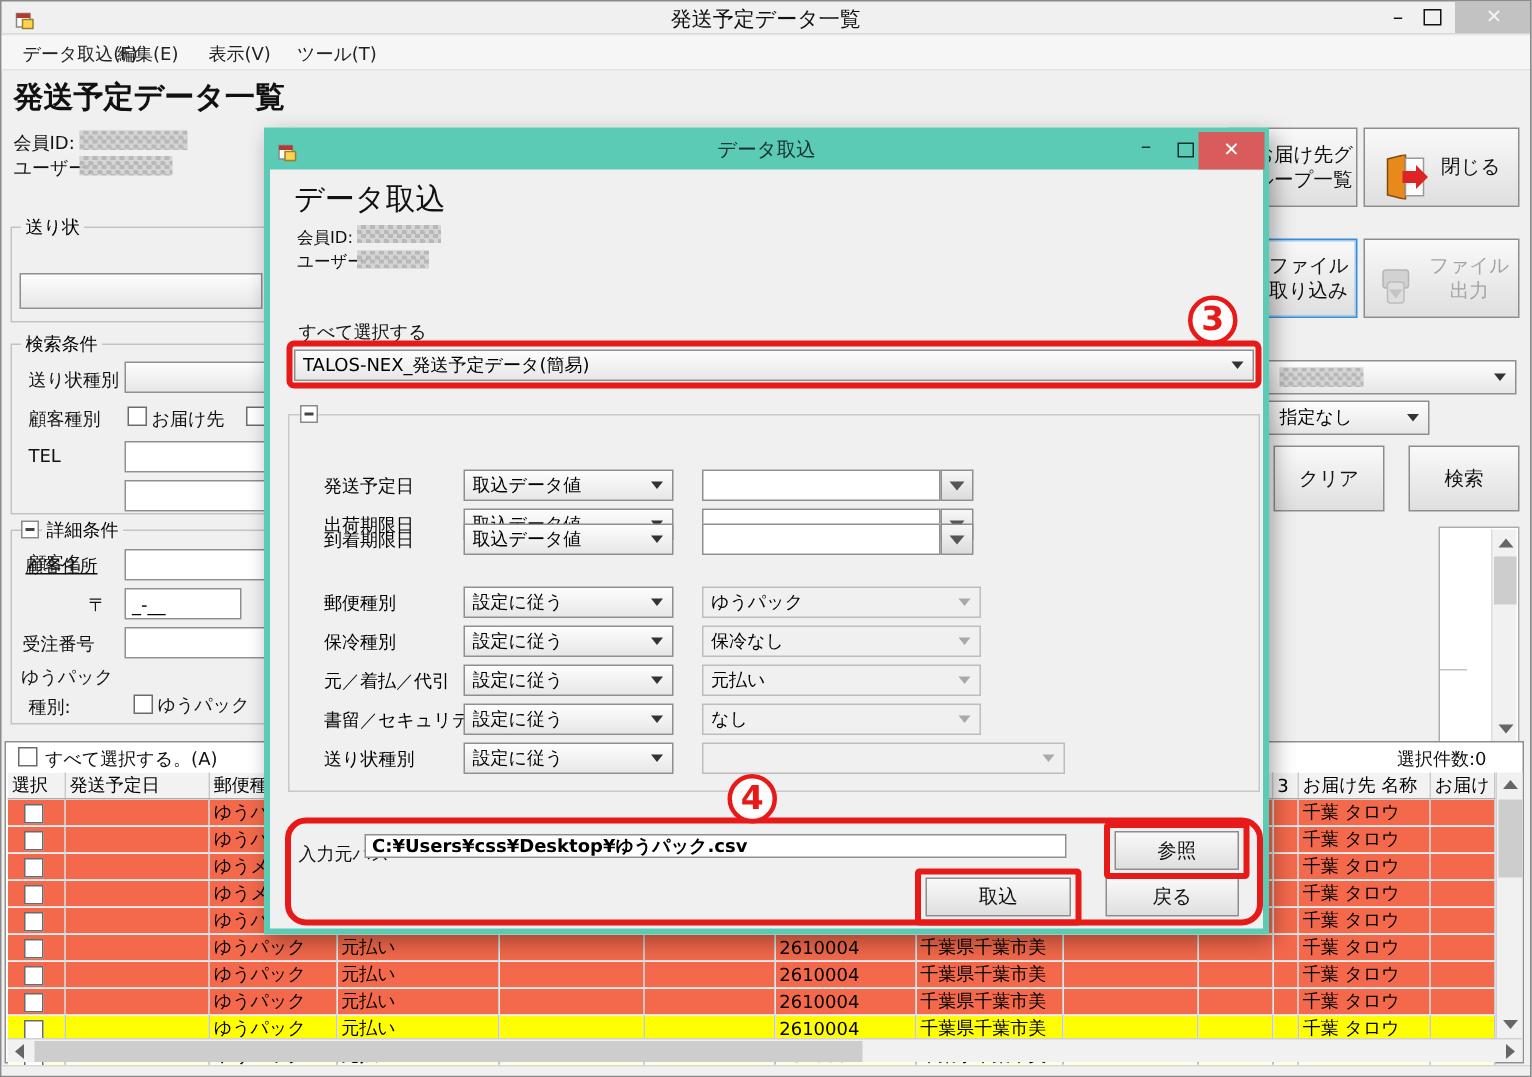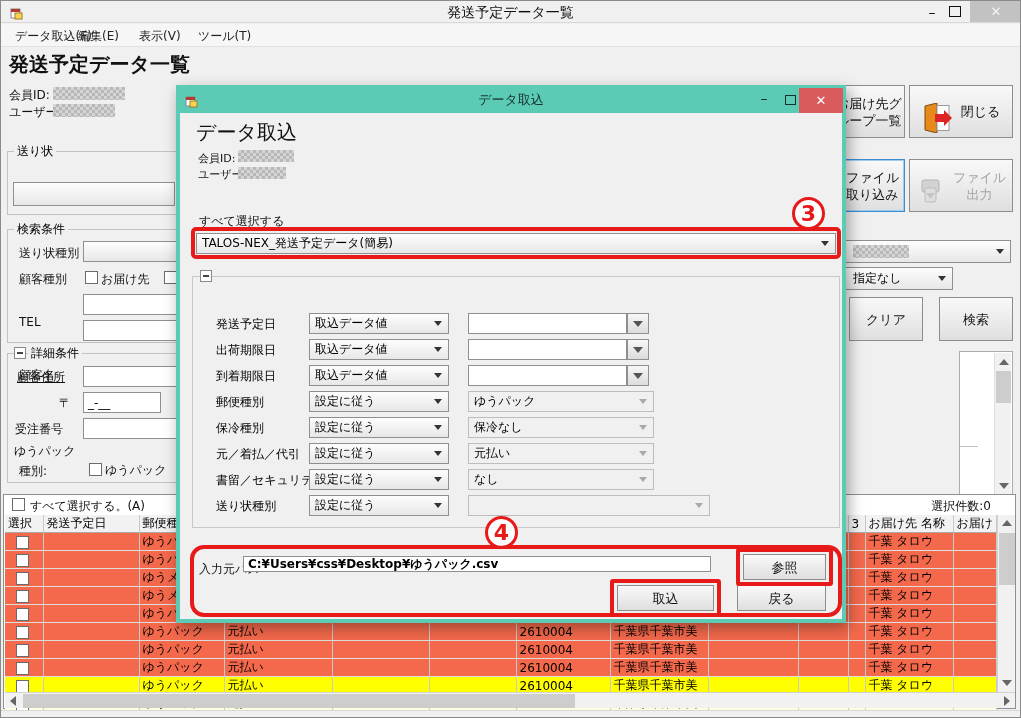--- a/index.html
+++ b/index.html
@@ -111,21 +111,21 @@
 
   <div class="gb" style="left:6px;top:228px;width:170px;height:114px;">
     <span class="gb-label" style="left:6px;top:-9px;">検索条件</span>
   </div>
   <span class="lbl" style="left:18px;top:244px;">送り状種別</span>
   <div class="combo" style="left:82px;top:240px;width:94px;height:21px;"></div>
   <span class="lbl" style="left:18px;top:270px;">顧客種別</span>
   <span class="cb" style="left:84px;top:270px;"></span>
   <span class="lbl" style="left:100px;top:270px;">お届け先</span>
   <span class="cb" style="left:163px;top:270px;"></span>
-  <span class="lbl" style="left:18px;top:296px;margin-top:18px;">TEL</span>
+  <span class="lbl" style="left:18px;top:296px;">TEL</span>
   <div class="tb" style="left:82px;top:293px;width:94px;height:21px;"></div>
   <span class="lbl" style="left:18px;top:322px;margin-top:44px;">顧客名</span>
   <div class="tb" style="left:82px;top:319px;width:94px;height:21px;"></div>
 
   <div class="gb" style="left:6px;top:352px;width:170px;height:130px;">
     <span class="minusbox" style="left:6px;top:-7px;"></span>
     <span class="gb-label" style="left:20px;top:-9px;">詳細条件</span>
   </div>
   <span class="lbl" style="left:16px;top:368px;text-decoration:underline;">顧客住所</span>
   <div class="tb" style="left:82px;top:365px;width:94px;height:21px;"></div>
@@ -436,21 +436,21 @@
             <span class="dlabel">出荷期限日</span>
             <div class="combo" style="left: 129px; top: 0px; width: 140px; height: 21px;">
               <span class="sp">取込データ値</span>
               <span class="arr"></span>
             </div>
             <div class="tb" style="left: 288px; top: 0px; width: 159px; height: 21px;"></div>
             <div class="tbtn" style="left: 447px; top: 0px; width: 22px; height: 21px;">
               <span class="tri-dn"></span>
             </div>
           </div>
-          <div class="drow" style="top: 252px;">
+          <div class="drow" style="top: 236px;">
             <span class="dlabel">到着期限日</span>
             <div class="combo" style="left: 129px; top: 0px; width: 140px; height: 21px;">
               <span class="sp">取込データ値</span>
               <span class="arr"></span>
             </div>
             <div class="tb" style="left: 288px; top: 0px; width: 159px; height: 21px;"></div>
             <div class="tbtn" style="left: 447px; top: 0px; width: 22px; height: 21px;">
               <span class="tri-dn"></span>
             </div>
           </div>

